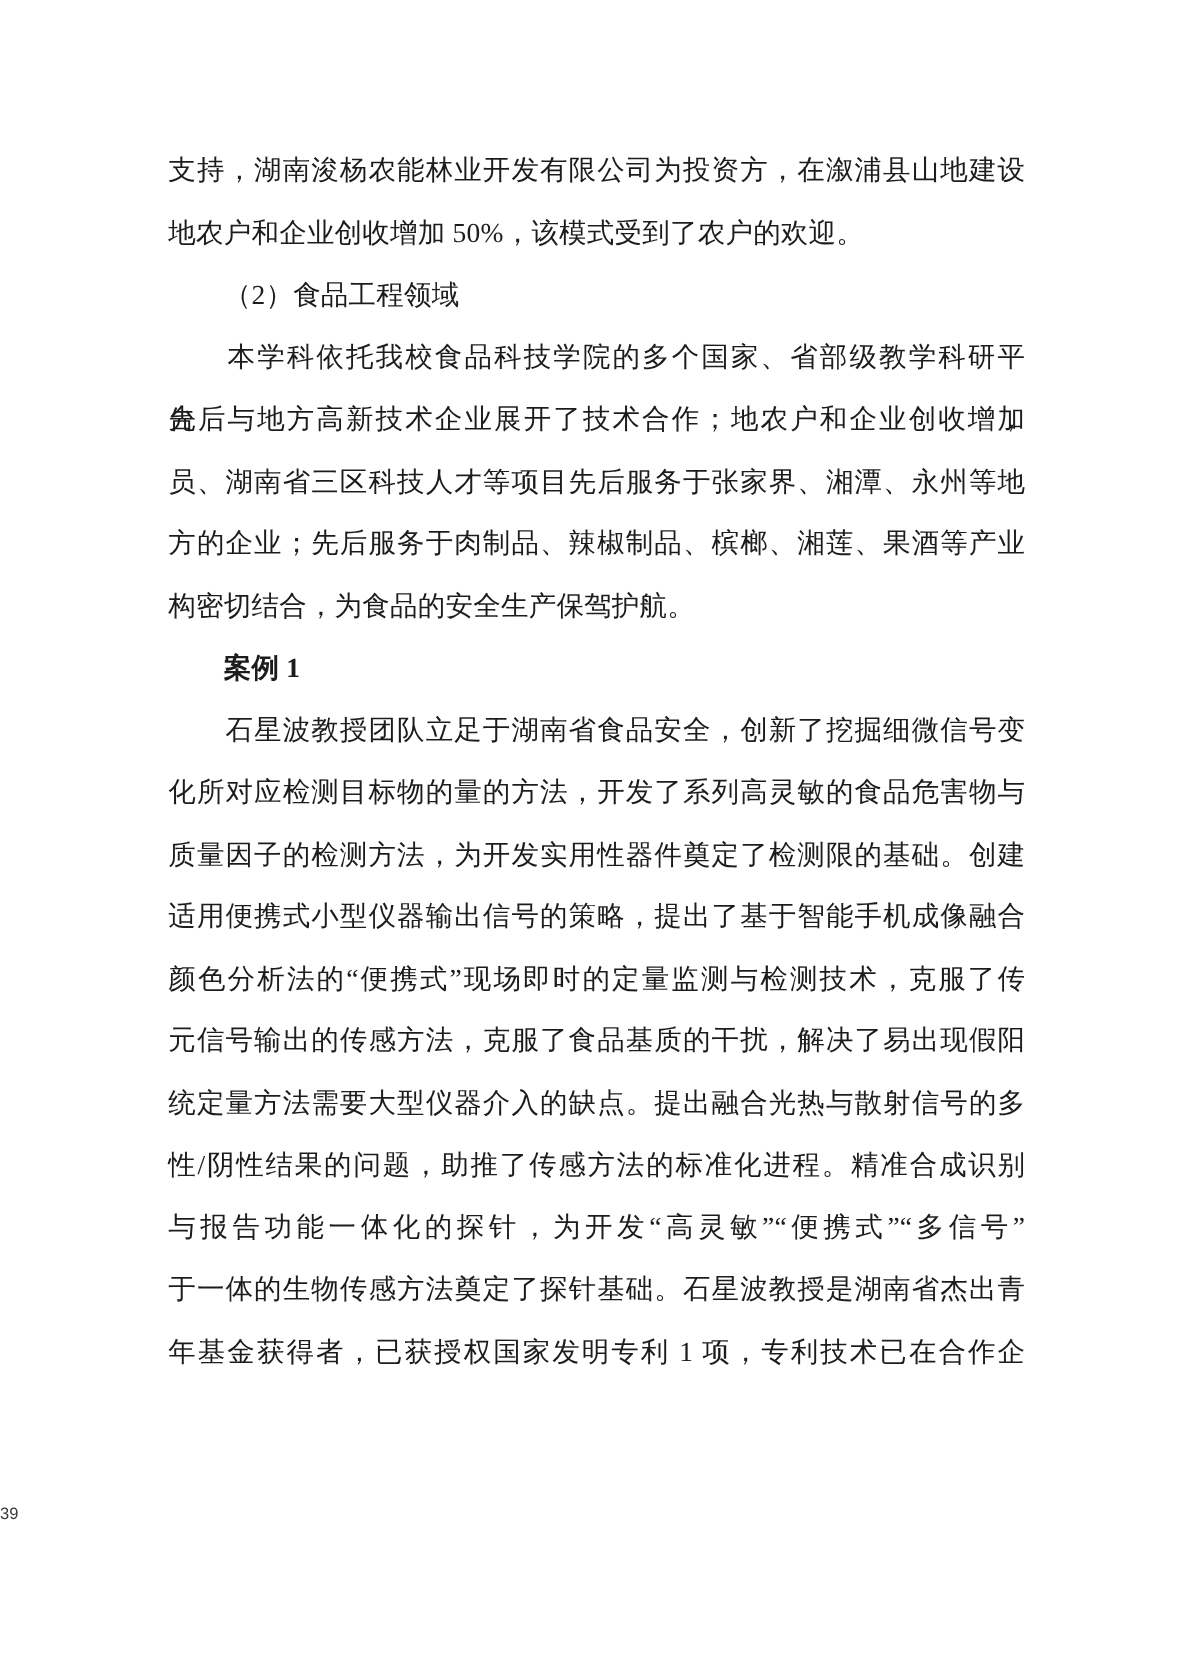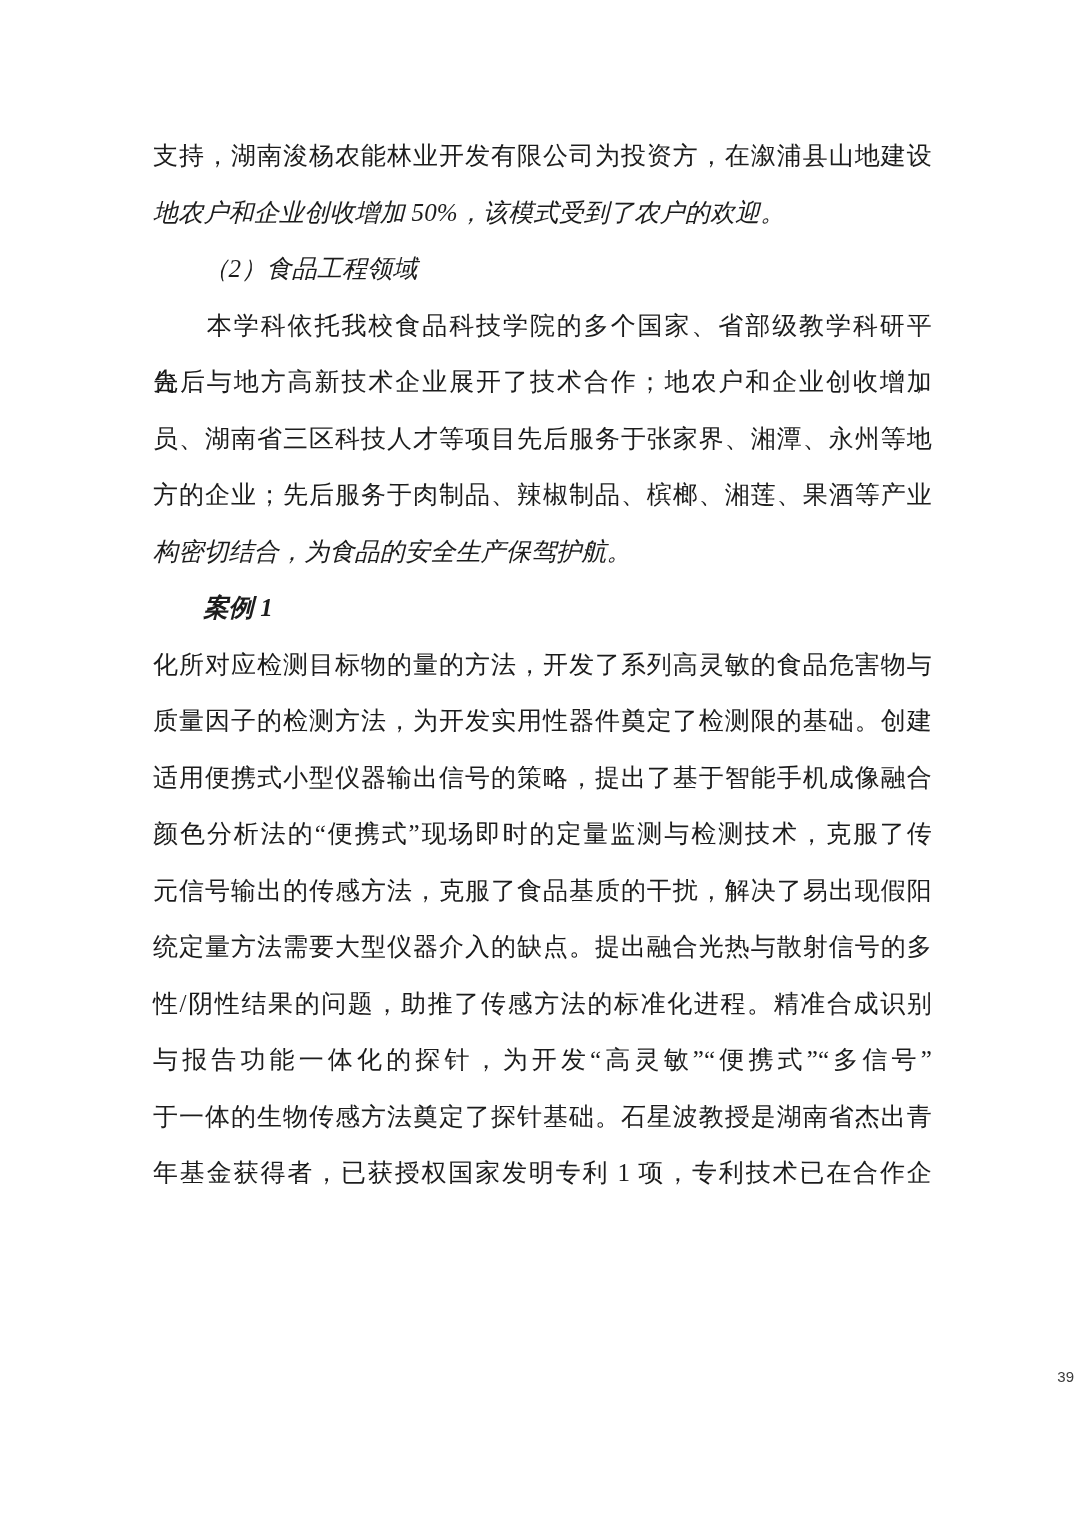--- a/index.html
+++ b/index.html
@@ -31,31 +31,30 @@
     white-space: normal;
     overflow: visible;
   }
   .line.justify {
     text-align: justify;
     text-align-last: justify;
   }
   .line.plain {
     text-align: left;
     text-align-last: left;
-    font-style: italic;
   }
   .line.bold {
     font-weight: bold;
   }
   .footer {
     position: absolute;
     left: 0;
     top: 1368px;
     width: 100%;
-    text-align: right;
+    text-align: left;
   }
   .pagenum {
     font-family: "Liberation Sans", "DejaVu Sans", sans-serif;
     font-size: 15px;
     color: #3a3a3a;
   }
 </style>
 </head>
 <body>
 
@@ -63,20 +62,21 @@
   <div class="text-block" id="doc-body">
       <div class="line justify">支持，湖南浚杨农能林业开发有限公司为投资方，在溆浦县山地建设</div>
       <div class="line plain">地农户和企业创收增加 50%，该模式受到了农户的欢迎。</div>
       <div class="line plain">　　（2）食品工程领域</div>
       <div class="line justify">　　本学科依托我校食品科技学院的多个国家、省部级教学科研平台，</div>
       <div class="line justify">先后与地方高新技术企业展开了技术合作；地农户和企业创收增加</div>
       <div class="line justify">员、湖南省三区科技人才等项目先后服务于张家界、湘潭、永州等地</div>
       <div class="line justify">方的企业；先后服务于肉制品、辣椒制品、槟榔、湘莲、果酒等产业</div>
       <div class="line plain">构密切结合，为食品的安全生产保驾护航。</div>
       <div class="line plain bold">　　案例 1</div>
+      <div class="line justify">　　石星波教授团队立足于湖南省食品安全，创新了挖掘细微信号变</div>
       <div class="line justify">化所对应检测目标物的量的方法，开发了系列高灵敏的食品危害物与</div>
       <div class="line justify">质量因子的检测方法，为开发实用性器件奠定了检测限的基础。创建</div>
       <div class="line justify">适用便携式小型仪器输出信号的策略，提出了基于智能手机成像融合</div>
       <div class="line justify">颜色分析法的“便携式”现场即时的定量监测与检测技术，克服了传</div>
       <div class="line justify">元信号输出的传感方法，克服了食品基质的干扰，解决了易出现假阳</div>
       <div class="line justify">统定量方法需要大型仪器介入的缺点。提出融合光热与散射信号的多</div>
       <div class="line justify">性/阴性结果的问题，助推了传感方法的标准化进程。精准合成识别</div>
       <div class="line justify">与报告功能一体化的探针，为开发“高灵敏”“便携式”“多信号”</div>
       <div class="line justify">于一体的生物传感方法奠定了探针基础。石星波教授是湖南省杰出青</div>
       <div class="line justify">年基金获得者，已获授权国家发明专利 1 项，专利技术已在合作企</div>

